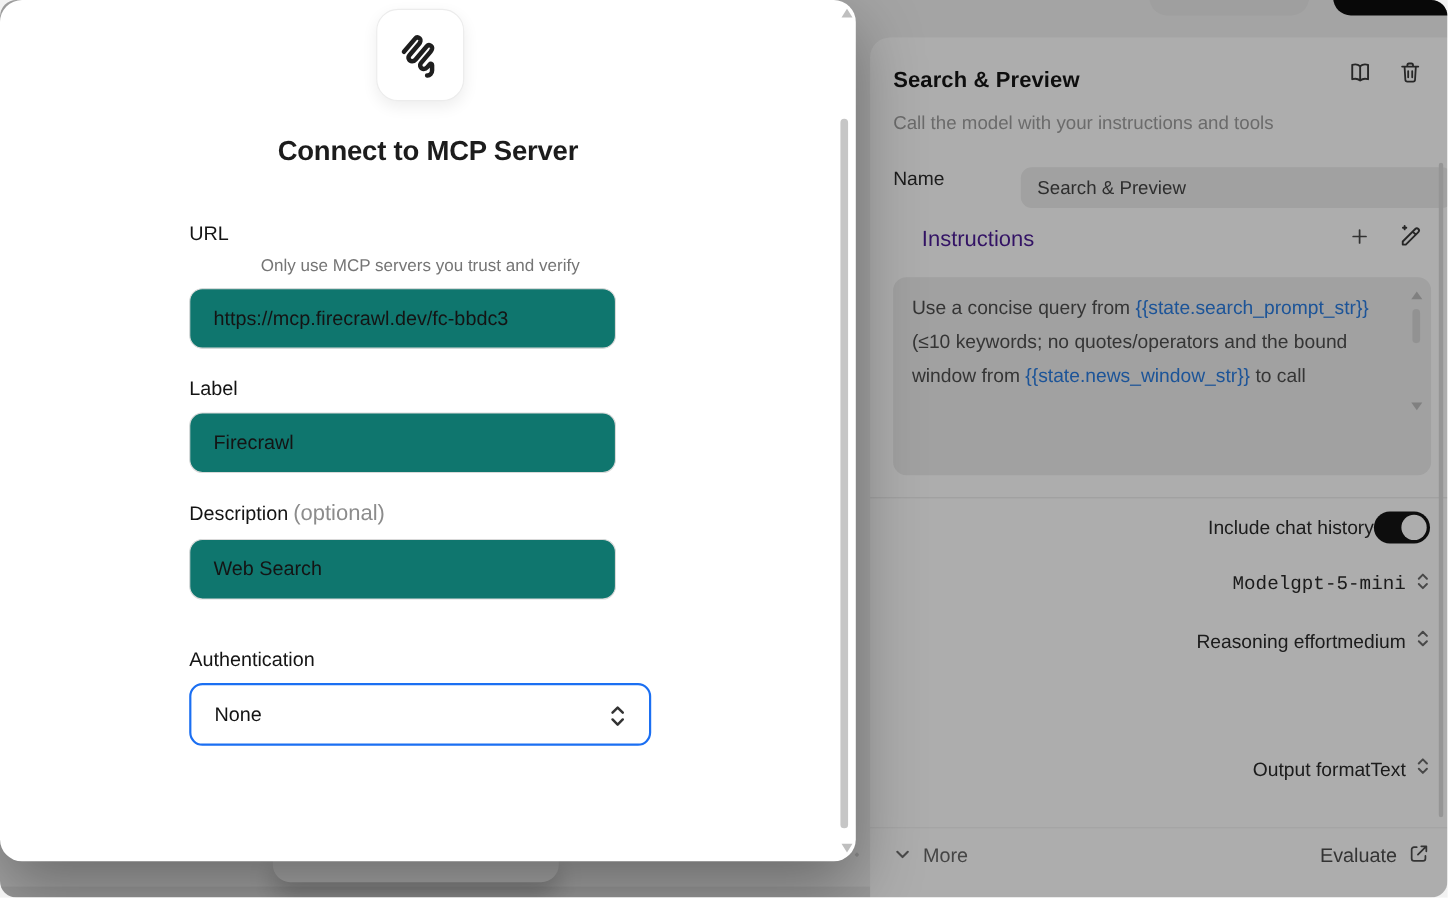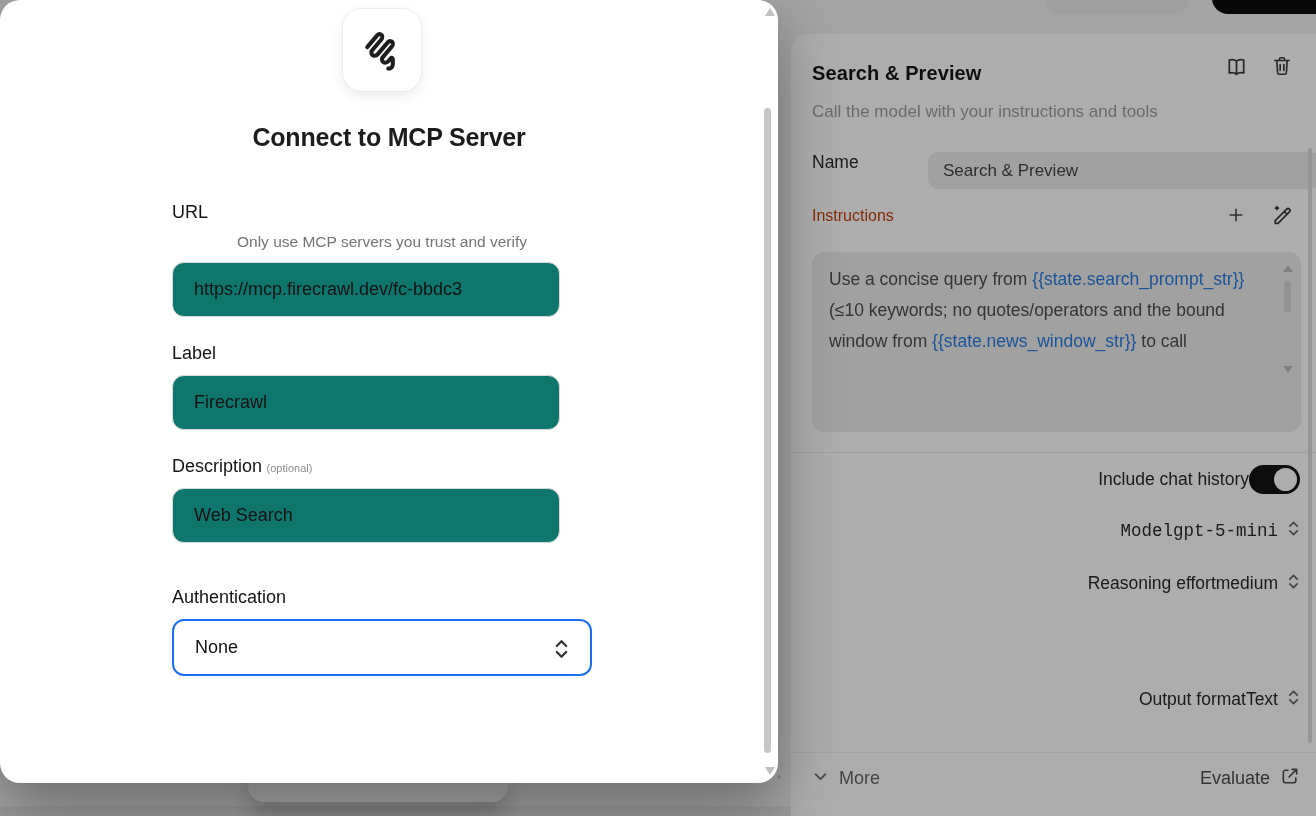--- a/index.html
+++ b/index.html
@@ -1,18 +1,18 @@
 <!DOCTYPE html>
 <html><head>
 <meta charset="utf-8">
 <style>
   * { margin:0; padding:0; box-sizing:border-box; }
   html,body { width:1316px; height:816px; }
   body { font-family:"Liberation Sans", sans-serif; background:#f2f2f2; }
-  #stage { position:relative; width:1316px; height:816px; overflow:hidden; background:#f2f2f2; }
+  #stage { position:relative; width:1316px; height:816px; overflow:hidden; background:#f2f2f2;border-radius:15px; }
 
   
   .canvas-dots { position:absolute; left:0; top:770px; width:1316px; height:46px;
     background-image:radial-gradient(#cfcfcf 1.6px, transparent 1.7px);
     background-size:36px 36px; background-position:5px 25px; }
   .bottom-strip { position:absolute; left:0; top:806px; width:1316px; height:10px; background:#e4e4e4; }
   .node-card { position:absolute; left:248px; top:781px; width:260px; height:21px; background:#fafafa;
     border-radius:0 0 16px 16px; box-shadow:0 10px 22px rgba(0,0,0,.28); }
 
   
@@ -27,21 +27,21 @@
   .panel-actions { position:absolute; left:433px; top:22px; display:flex; gap:22px; }
   .icon-btn { width:24px; height:24px; display:flex; align-items:center; justify-content:center; cursor:pointer; }
   .panel-subtitle { position:absolute; left:21px; top:68px; font-size:17px; color:#9e9e9e; }
 
   .name-row { position:absolute; left:21px; top:118px; width:488px; display:flex; align-items:center; }
   .name-label { font-size:17.5px; color:#2b2b2b; }
   .name-input { position:absolute; left:116px; top:0; width:393px; height:37px; background:#ededed; border:none;
     border-radius:10px; padding:0 15px; font-size:17px; color:#444; font-family:"Liberation Sans",sans-serif; outline:none; }
 
   .instructions-head { position:absolute; left:21px; top:173px; width:488px; display:flex; align-items:center; }
-  .instructions-label { font-size:16px; color:#c2410c; }
+  .instructions-label { font-size:20px; color:#4c1d95;margin-left:26px; }
   .instructions-icons { position:absolute; right:6px; top:-2px; display:flex; gap:22px; }
 
   .instructions-editor { position:absolute; left:21px; top:218px; width:489px; height:180px; background:#ededed;
     border-radius:12px; padding:12px 44px 12px 17px; }
   .editor-text { font-size:17.5px; line-height:31px; color:#4f4f4f; word-wrap:break-word; }
   .tpl-var { color:#2b7de0; white-space:nowrap; }
   .mini-scroll { position:absolute; right:8px; top:0; width:12px; height:100%; }
   .tri-up { position:absolute; left:2px; top:13px; width:0; height:0; border-left:5px solid transparent;
     border-right:5px solid transparent; border-bottom:7px solid #bdbdbd; }
   .tri-down { position:absolute; left:2px; top:114px; width:0; height:0; border-left:5px solid transparent;
@@ -74,21 +74,21 @@
     z-index:100; box-shadow:0 24px 60px rgba(0,0,0,.35); }
   .icon-card { position:absolute; left:342px; top:8px; width:80px; height:84px; background:#ffffff;
     border:1px solid #ececec; border-radius:20px; box-shadow:0 5px 14px rgba(0,0,0,.07);
     display:flex; align-items:center; justify-content:center; }
   .modal-title { position:absolute; left:0; top:123px; width:778px; text-align:center; font-size:25px;
     font-weight:700; color:#1c1c1c; letter-spacing:-0.2px; }
 
   .form { position:absolute; left:172px; top:202px; width:420px; }
   .field-label { font-size:18px; color:#141414; }
   .field-helper { font-size:15.5px; color:#757575; margin-top:10px;text-align:center; }
-  .optional { font-size:11px; color:#8c8c8c;margin-top:44px; }
+  .optional { font-size:20px; color:#8c8c8c;margin-top:44px; }
   .text-input { width:388px; height:55px; border:1px solid #d9d9d9; border-radius:12px; padding:0 21px;
     font-size:18px; color:#141414; font-family:"Liberation Sans",sans-serif; outline:none; background:#0f766e; }
   .mt8 { margin-top:11px; } .mt28 { margin-top:26px; } .mt40 { margin-top:44px; }
   .select-box { position:relative; width:420px; height:57px; border:2px solid #1b6ff2; border-radius:12px;
     display:flex; align-items:center; padding:15px 21px; cursor:pointer; background:#fff; }
   .select-value { font-size:18px; color:#141414; }
   .select-chevrons { position:absolute; right:20px; top:16px; }
 
   
   .m-scroll-up { position:absolute; left:765px; top:8px; width:0; height:0; border-left:5px solid transparent;

